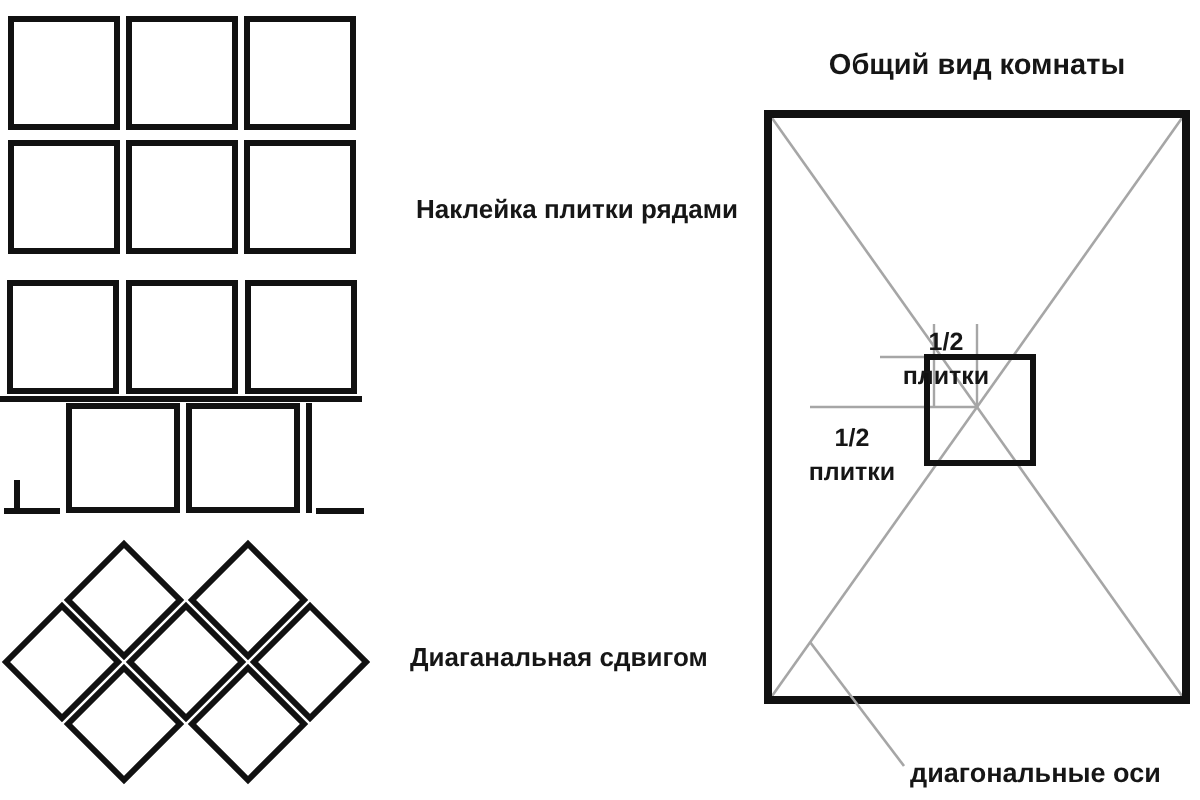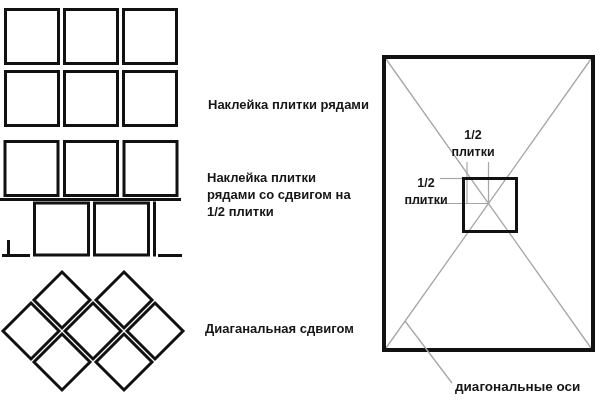--- a/index.html
+++ b/index.html
@@ -2,21 +2,21 @@
 <html><head>
 <meta charset="utf-8">
 <style>
   html,body{margin:0;padding:0;background:#fff;}
   .stage{
     position:relative;width:600px;height:400px;background:#fff;overflow:hidden;
     font-family:"Liberation Sans", sans-serif;color:#161616;
   }
   .diagram-svg{position:absolute;left:0;top:0;width:600px;height:400px;}
   .lbl{position:absolute;font-weight:bold;line-height:17px;font-size:13px;}
-  .pre{white-space:pre-line;}
+  .pre{white-space:pre-line;margin-top:36px;}
   .ctr{text-align:center;}
   .title{font-size:14.5px;}
   .dim{font-size:12.5px;line-height:17px;}
   .axes{font-size:13.5px;}
 </style>
 </head>
 <body>
 
 <div class="stage">
 
@@ -62,26 +62,24 @@
       <line x1="440" y1="178.5" x2="463" y2="178.5" stroke="#a6a6a6" stroke-width="1.2"></line>
       <line x1="405" y1="203.5" x2="488.5" y2="203.5" stroke="#a6a6a6" stroke-width="1.2"></line>
       <rect x="384" y="57" width="209" height="293" fill="none" stroke="#111111" stroke-width="4"></rect>
       <rect x="463.5" y="178.5" width="53" height="53" fill="none" stroke="#111111" stroke-width="3"></rect>
       <line x1="405" y1="321" x2="452" y2="383" stroke="#a6a6a6" stroke-width="1.3"></line>
     </g>
   </svg>
 
   <div class="lbl" style="left:208px;top:60px;margin-top:36px;">Наклейка плитки рядами</div>
 
-  <div class="lbl pre" style="left:207px;top:169px;">Наклейка плитки
-рядами со сдвигом на
-1/2 плитки</div>
 
   <div class="lbl" style="left:205px;top:320px;">Диаганальная сдвигом</div>
 
+  <div class="lbl ctr title" style="left:382px;top:25px;width:213px;">Общий вид комнаты</div>
 
   <div class="lbl ctr pre dim" style="left:433px;top:127px;width:80px;">1/2
 плитки</div>
 
   <div class="lbl ctr pre dim" style="left:386px;top:175px;width:80px;line-height:16.5px;">1/2
 плитки</div>
 
   <div class="lbl axes" style="left:455px;top:378px;">диагональные оси</div>
 
 </div>

